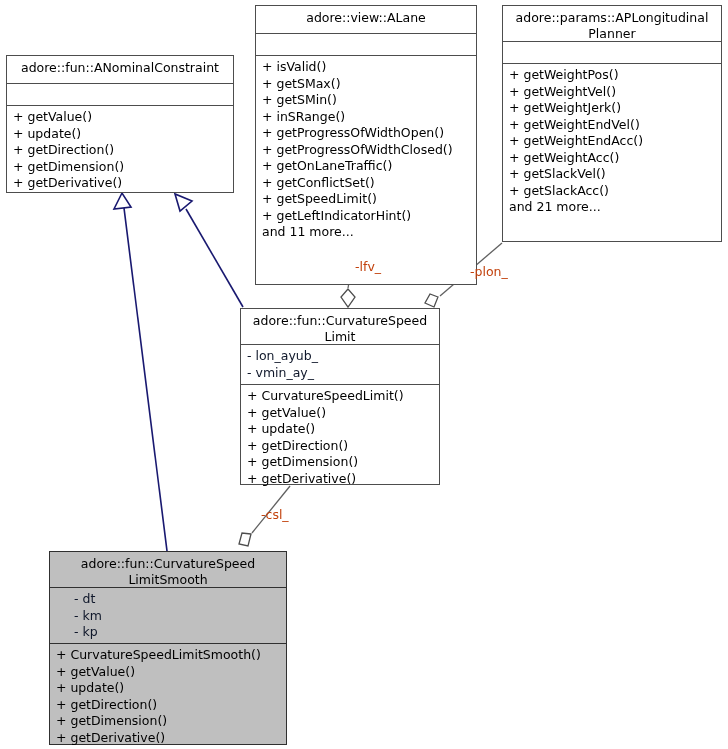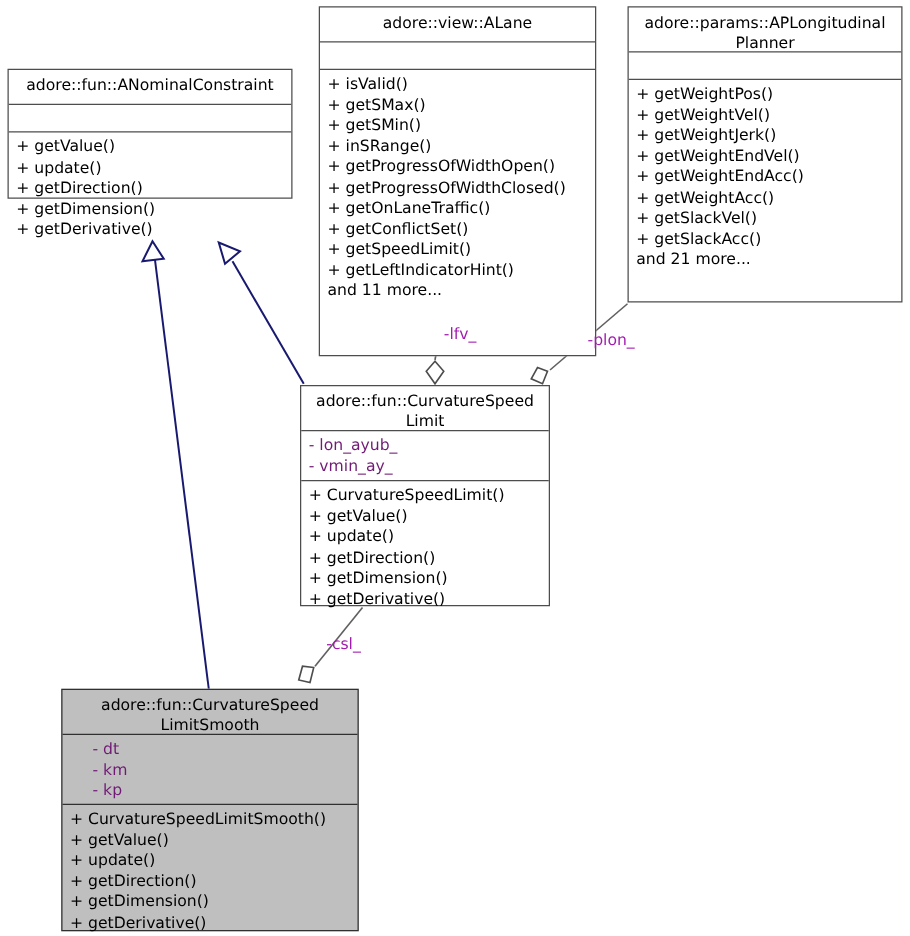--- a/index.html
+++ b/index.html
@@ -38,21 +38,21 @@
     padding: 4px 4px 5px 4px;
     border-bottom: 1px solid #4d4d4d;
     white-space: pre-line;
   }
   .uml-class.filled .uml-title { border-bottom: 1px solid #303030; }
 
   .uml-attrs {
     box-sizing: border-box;
     font-size: 12.5px;
     line-height: 16.5px;
-    color: #701a75;
+    color: #0f172a;
     padding: 3px 6px 4px 6px;
     border-bottom: 1px solid #4d4d4d;
     min-height: 18px;
   }
   .uml-class.filled .uml-attrs { border-bottom: 1px solid #303030; padding-left: 24px; }
 
   .uml-ops {
     box-sizing: border-box;
     font-size: 12.5px;
     line-height: 16.5px;
@@ -67,21 +67,21 @@
     left: 0; top: 0;
     width: 728px;
     height: 749px;
     z-index: 2;
     pointer-events: none;
   }
   .edge-label {
     position: absolute;
     font-size: 12.5px;
     line-height: 14px;
-    color: #a21caf;
+    color: #c2410c;
     white-space: nowrap;
     z-index: 6;
   }
 </style>
 </head>
 <body>
 
 <div id="canvas">
 
   <svg id="edges" viewBox="0 0 728 749" width="728" height="749" xmlns="http://www.w3.org/2000/svg">
@@ -109,21 +109,21 @@
     <g>
       <line x1="290" y1="486" x2="252" y2="533" stroke="#606060" stroke-width="1.3"></line>
       <polygon points="251,534 242,533 239,544 248,546" fill="#ffffff" stroke="#4d4d4d" stroke-width="1.3"></polygon>
     </g>
   </svg>
 
   <div class="edge-label" style="left:355px; top:260px;">-lfv_</div>
   <div class="edge-label" style="left:470px; top:265px;">-plon_</div>
   <div class="edge-label" style="left:261px; top:508px;">-csl_</div>
 
-  <div class="uml-class" style="left:6px; top:55px; width:228px; height:104px;">
+  <div class="uml-class" style="left:6px; top:55px; width:228px; height:138px;">
     <div class="uml-title" style="height:28px;">adore::fun::ANominalConstraint</div>
     <div class="uml-attrs" style="height:22px;"></div>
     <div class="uml-ops">
       <div class="uml-row">+ getValue()</div>
       <div class="uml-row">+ update()</div>
       <div class="uml-row">+ getDirection()</div>
       <div class="uml-row">+ getDimension()</div>
       <div class="uml-row">+ getDerivative()</div>
     </div>
   </div>

